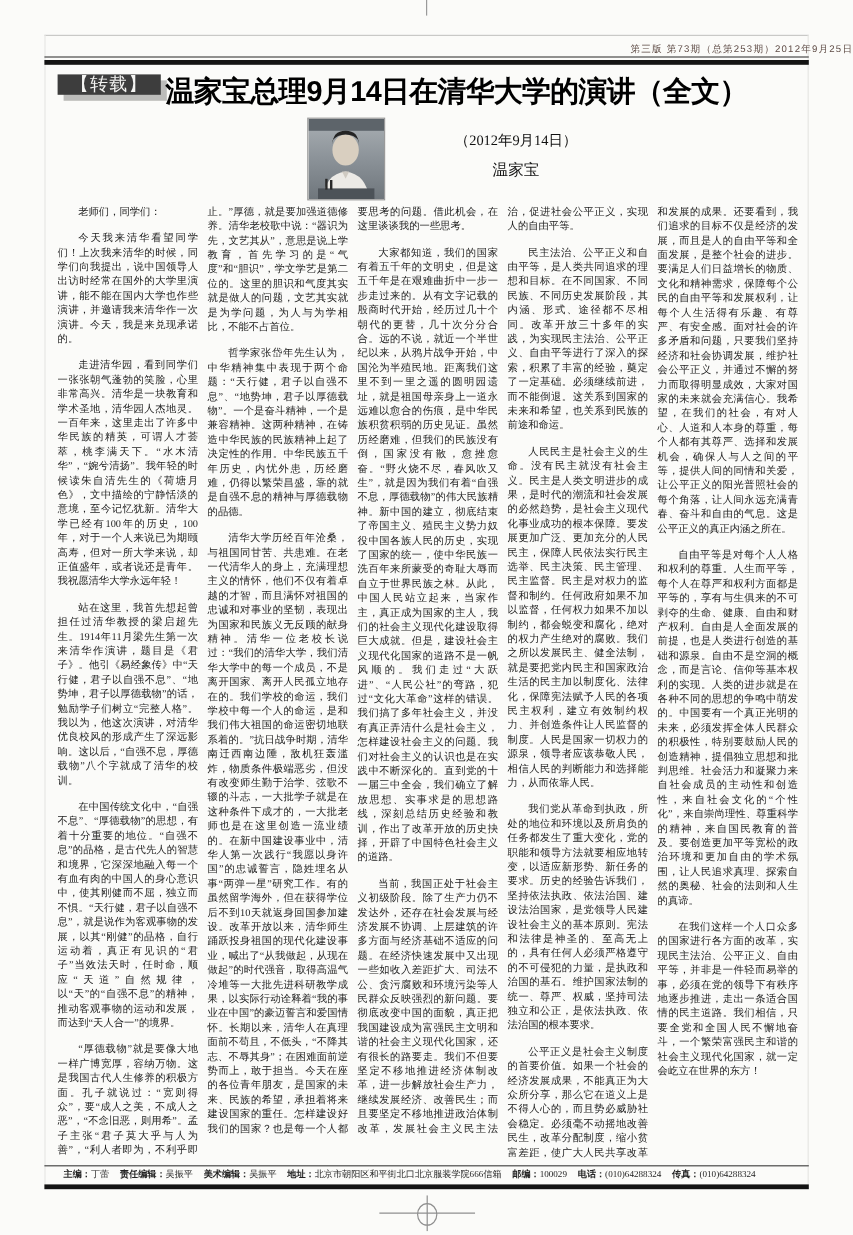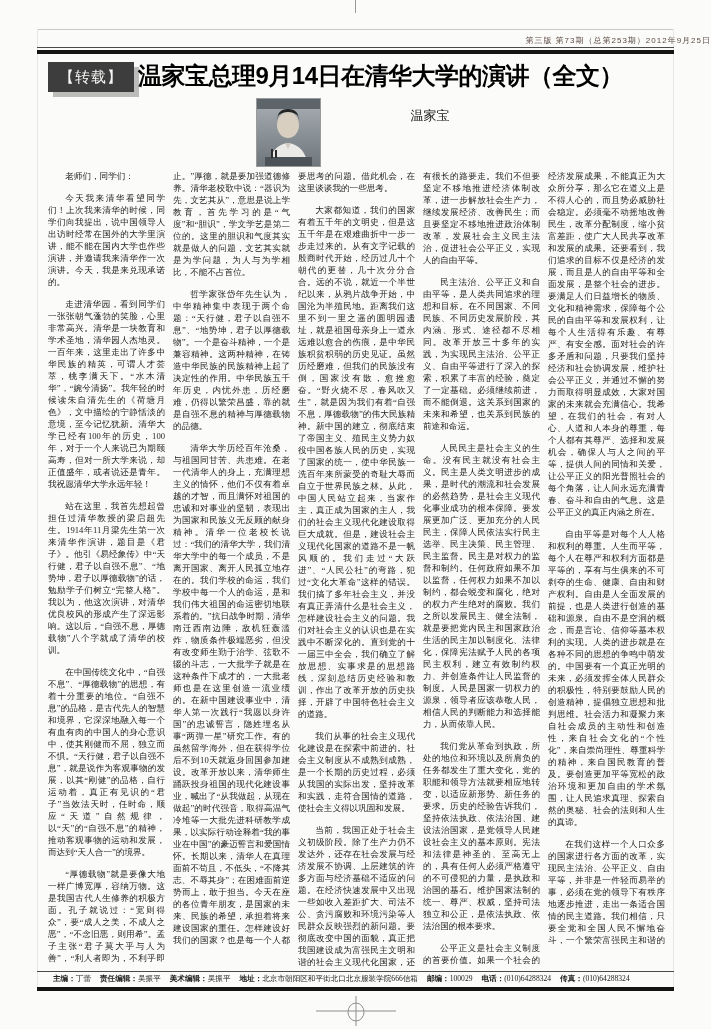--- a/index.html
+++ b/index.html
@@ -20,21 +20,21 @@
   .issue-line{
     position:absolute;top:35px;left:0;right:0;text-align:right;
     font-size:8px;letter-spacing:1px;color:#5d4a44;
     font-family:"Liberation Sans","DejaVu Sans",sans-serif;
   }
 
   .crop-top{position:absolute;left:355px;top:0;width:1px;height:13px;background:#9a9a9a;}
   .reg-mark{position:absolute;left:316px;top:996px;}
 
   .badge{
-    position:absolute;left:48px;top:62px;width:86px;height:30px;
+    position:absolute;left:48px;top:62px;width:86px;height:17px;
     background:#3d3d3d;color:#f4f4f2;display:flex;align-items:center;justify-content:center;
     font-family:"Liberation Sans","DejaVu Sans",sans-serif;
     font-size:15px;letter-spacing:1px;box-shadow:5px 5px 0 #bcbcba;
   }
   .main-title{
     position:absolute;left:138px;right:38px;top:60px;text-align:left;
     font-family:"Liberation Sans","DejaVu Sans",sans-serif;
     font-weight:bold;font-size:24px;letter-spacing:-0.5px;color:#000;
   }
   .photo{
@@ -93,34 +93,34 @@
     <path d="M20 22 Q20 10 31 10 Q42 10 42 22 L42 18 Q38 13 31 13 Q24 13 20 18 Z" fill="#242424"></path>
     <path d="M12 67 Q14 46 31 44 Q48 46 51 67 Z" fill="#eceae6"></path>
     <path d="M28 44 L31 50 L34 44 Z" fill="#cfcac2"></path>
     <rect x="8" y="58" width="47" height="9" fill="#4c5258"></rect>
     <rect x="14" y="50" width="2" height="9" fill="#2a2a2a"></rect>
     <rect x="18" y="51" width="2" height="8" fill="#2a2a2a"></rect>
   </svg>
 </div>
 
 <div class="subhead">
+  <div class="line2">（2012年9月14日）</div>
   <div class="line3">温家宝</div>
 </div>
 
 <div class="columns">
     <p>老师们，同学们：</p>
     <p>今天我来清华看望同学们！上次我来清华的时候，同学们向我提出，说中国领导人出访时经常在国外的大学里演讲，能不能在国内大学也作些演讲，并邀请我来清华作一次演讲。今天，我是来兑现承诺的。</p>
     <p>走进清华园，看到同学们一张张朝气蓬勃的笑脸，心里非常高兴。清华是一块教育和学术圣地，清华园人杰地灵。一百年来，这里走出了许多中华民族的精英，可谓人才荟萃，桃李满天下。“水木清华”，“婉兮清扬”。我年轻的时候读朱自清先生的《荷塘月色》，文中描绘的宁静恬淡的意境，至今记忆犹新。清华大学已经有100年的历史，100年，对于一个人来说已为期颐高寿，但对一所大学来说，却正值盛年，或者说还是青年。我祝愿清华大学永远年轻！</p>
     <p>站在这里，我首先想起曾担任过清华教授的梁启超先生。1914年11月梁先生第一次来清华作演讲，题目是《君子》。他引《易经象传》中“天行健，君子以自强不息”、“地势坤，君子以厚德载物”的话，勉励学子们树立“完整人格”。我以为，他这次演讲，对清华优良校风的形成产生了深远影响。这以后，“自强不息，厚德载物”八个字就成了清华的校训。</p>
     <p>在中国传统文化中，“自强不息”、“厚德载物”的思想，有着十分重要的地位。“自强不息”的品格，是古代先人的智慧和境界，它深深地融入每一个有血有肉的中国人的身心意识中，使其刚健而不屈，独立而不惧。“天行健，君子以自强不息”，就是说作为客观事物的发展，以其“刚健”的品格，自行运动着，真正有见识的“君子”当效法天时，任时命，顺应“天道”自然规律，以“天”的“自强不息”的精神，推动客观事物的运动和发展，而达到“天人合一”的境界。</p>
     <p>“厚德载物”就是要像大地一样广博宽厚，容纳万物。这是我国古代人生修养的积极方面。孔子就说过：“宽则得众”，要“成人之美，不成人之恶”，“不念旧恶，则用希”。孟子主张“君子莫大乎与人为善”，“利人者即为，不利乎即止。”厚德，就是要加强道德修养。清华老校歌中说：“器识为先，文艺其从”，意思是说上学教育，首先学习的是“气度”和“胆识”，学文学艺是第二位的。这里的胆识和气度其实就是做人的问题，文艺其实就是为学问题，为人与为学相比，不能不占首位。</p>
     <p>哲学家张岱年先生认为，中华精神集中表现于两个命题：“天行健，君子以自强不息”、“地势坤，君子以厚德载物”。一个是奋斗精神，一个是兼容精神。这两种精神，在铸造中华民族的民族精神上起了决定性的作用。中华民族五千年历史，内忧外患，历经磨难，仍得以繁荣昌盛，靠的就是自强不息的精神与厚德载物的品德。</p>
     <p>清华大学历经百年沧桑，与祖国同甘苦、共患难。在老一代清华人的身上，充满理想主义的情怀，他们不仅有着卓越的才智，而且满怀对祖国的忠诚和对事业的坚韧，表现出为国家和民族义无反顾的献身精神。清华一位老校长说过：“我们的清华大学，我们清华大学中的每一个成员，不是离开国家、离开人民孤立地存在的。我们学校的命运，我们学校中每一个人的命运，是和我们伟大祖国的命运密切地联系着的。”抗日战争时期，清华南迁西南边陲，敌机狂轰滥炸，物质条件极端恶劣，但没有改变师生勤于治学、弦歌不辍的斗志，一大批学子就是在这种条件下成才的，一大批老师也是在这里创造一流业绩的。在新中国建设事业中，清华人第一次践行“我愿以身许国”的忠诚誓言，隐姓埋名从事“两弹一星”研究工作。有的虽然留学海外，但在获得学位后不到10天就返身回国参加建设。改革开放以来，清华师生踊跃投身祖国的现代化建设事业，喊出了“从我做起，从现在做起”的时代强音，取得高温气冷堆等一大批先进科研教学成果，以实际行动诠释着“我的事业在中国”的豪迈誓言和爱国情怀。长期以来，清华人在真理面前不苟且，不低头，“不降其志、不辱其身”；在困难面前逆势而上，敢于担当。今天在座的各位青年朋友，是国家的未来、民族的希望，承担着将来建设国家的重任。怎样建设好我们的国家？也是每一个人都要思考的问题。借此机会，在这里谈谈我的一些思考。</p>
     <p>大家都知道，我们的国家有着五千年的文明史，但是这五千年是在艰难曲折中一步一步走过来的。从有文字记载的殷商时代开始，经历过几十个朝代的更替，几十次分分合合。远的不说，就近一个半世纪以来，从鸦片战争开始，中国沦为半殖民地。距离我们这里不到一里之遥的圆明园遗址，就是祖国母亲身上一道永远难以愈合的伤痕，是中华民族积贫积弱的历史见证。虽然历经磨难，但我们的民族没有倒，国家没有散，愈挫愈奋。“野火烧不尽，春风吹又生”，就是因为我们有着“自强不息，厚德载物”的伟大民族精神。新中国的建立，彻底结束了帝国主义、殖民主义势力奴役中国各族人民的历史，实现了国家的统一，使中华民族一洗百年来所蒙受的奇耻大辱而自立于世界民族之林。从此，中国人民站立起来，当家作主，真正成为国家的主人，我们的社会主义现代化建设取得巨大成就。但是，建设社会主义现代化国家的道路不是一帆风顺的。我们走过“大跃进”、“人民公社”的弯路，犯过“文化大革命”这样的错误。我们搞了多年社会主义，并没有真正弄清什么是社会主义，怎样建设社会主义的问题。我们对社会主义的认识也是在实践中不断深化的。直到党的十一届三中全会，我们确立了解放思想、实事求是的思想路线，深刻总结历史经验和教训，作出了改革开放的历史抉择，开辟了中国特色社会主义的道路。</p>
-    <p>我们从事的社会主义现代化建设是在探索中前进的。社会主义制度从不成熟到成熟，是一个长期的历史过程，必须从我国的实际出发，坚持改革和实践，走符合国情的道路，使社会主义得以巩固和发展。</p>
     <p>当前，我国正处于社会主义初级阶段。除了生产力仍不发达外，还存在社会发展与经济发展不协调、上层建筑的许多方面与经济基础不适应的问题。在经济快速发展中又出现一些如收入差距扩大、司法不公、贪污腐败和环境污染等人民群众反映强烈的新问题。要彻底改变中国的面貌，真正把我国建设成为富强民主文明和谐的社会主义现代化国家，还有很长的路要走。我们不但要坚定不移地推进经济体制改革，进一步解放社会生产力，继续发展经济、改善民生；而且要坚定不移地推进政治体制改革，发展社会主义民主法治，促进社会公平正义，实现人的自由平等。</p>
     <p>民主法治、公平正义和自由平等，是人类共同追求的理想和目标。在不同国家、不同民族、不同历史发展阶段，其内涵、形式、途径都不尽相同。改革开放三十多年的实践，为实现民主法治、公平正义、自由平等进行了深入的探索，积累了丰富的经验，奠定了一定基础。必须继续前进，而不能倒退。这关系到国家的未来和希望，也关系到民族的前途和命运。</p>
     <p>人民民主是社会主义的生命。没有民主就没有社会主义。民主是人类文明进步的成果，是时代的潮流和社会发展的必然趋势，是社会主义现代化事业成功的根本保障。要发展更加广泛、更加充分的人民民主，保障人民依法实行民主选举、民主决策、民主管理、民主监督。民主是对权力的监督和制约。任何政府如果不加以监督，任何权力如果不加以制约，都会蜕变和腐化，绝对的权力产生绝对的腐败。我们之所以发展民主、健全法制，就是要把党内民主和国家政治生活的民主加以制度化、法律化，保障宪法赋予人民的各项民主权利，建立有效制约权力、并创造条件让人民监督的制度。人民是国家一切权力的源泉，领导者应该恭敬人民，相信人民的判断能力和选择能力，从而依靠人民。</p>
     <p>我们党从革命到执政，所处的地位和环境以及所肩负的任务都发生了重大变化，党的职能和领导方法就要相应地转变，以适应新形势、新任务的要求。历史的经验告诉我们，坚持依法执政、依法治国、建设法治国家，是党领导人民建设社会主义的基本原则。宪法和法律是神圣的、至高无上的，具有任何人必须严格遵守的不可侵犯的力量，是执政和治国的基石。维护国家法制的统一、尊严、权威，坚持司法独立和公正，是依法执政、依法治国的根本要求。</p>
     <p>公平正义是社会主义制度的首要价值。如果一个社会的经济发展成果，不能真正为大众所分享，那么它在道义上是不得人心的，而且势必威胁社会稳定。必须毫不动摇地改善民生，改革分配制度，缩小贫富差距，使广大人民共享改革和发展的成果。还要看到，我们追求的目标不仅是经济的发展，而且是人的自由平等和全面发展，是整个社会的进步。要满足人们日益增长的物质、文化和精神需求，保障每个公民的自由平等和发展权利，让每个人生活得有乐趣、有尊严、有安全感。面对社会的许多矛盾和问题，只要我们坚持经济和社会协调发展，维护社会公平正义，并通过不懈的努力而取得明显成效，大家对国家的未来就会充满信心。我希望，在我们的社会，有对人心、人道和人本身的尊重，每个人都有其尊严、选择和发展机会，确保人与人之间的平等，提供人间的同情和关爱，让公平正义的阳光普照社会的每个角落，让人间永远充满青春、奋斗和自由的气息。这是公平正义的真正内涵之所在。</p>
     <p>自由平等是对每个人人格和权利的尊重。人生而平等，每个人在尊严和权利方面都是平等的，享有与生俱来的不可剥夺的生命、健康、自由和财产权利。自由是人全面发展的前提，也是人类进行创造的基础和源泉。自由不是空洞的概念，而是言论、信仰等基本权利的实现。人类的进步就是在各种不同的思想的争鸣中萌发的。中国要有一个真正光明的未来，必须发挥全体人民群众的积极性，特别要鼓励人民的创造精神，提倡独立思想和批判思维。社会活力和凝聚力来自社会成员的主动性和创造性，来自社会文化的“个性化”，来自崇尚理性、尊重科学的精神，来自国民教育的普及。要创造更加平等宽松的政治环境和更加自由的学术氛围，让人民追求真理、探索自然的奥秘、社会的法则和人生的真谛。</p>
     <p>在我们这样一个人口众多的国家进行各方面的改革，实现民主法治、公平正义、自由平等，并非是一件轻而易举的事，必须在党的领导下有秩序地逐步推进，走出一条适合国情的民主道路。我们相信，只要全党和全国人民不懈地奋斗，一个繁荣富强民主和谐的社会主义现代化国家，就一定会屹立在世界的东方！</p>
   </div>
 
 <div class="rule foot-thin"></div>

